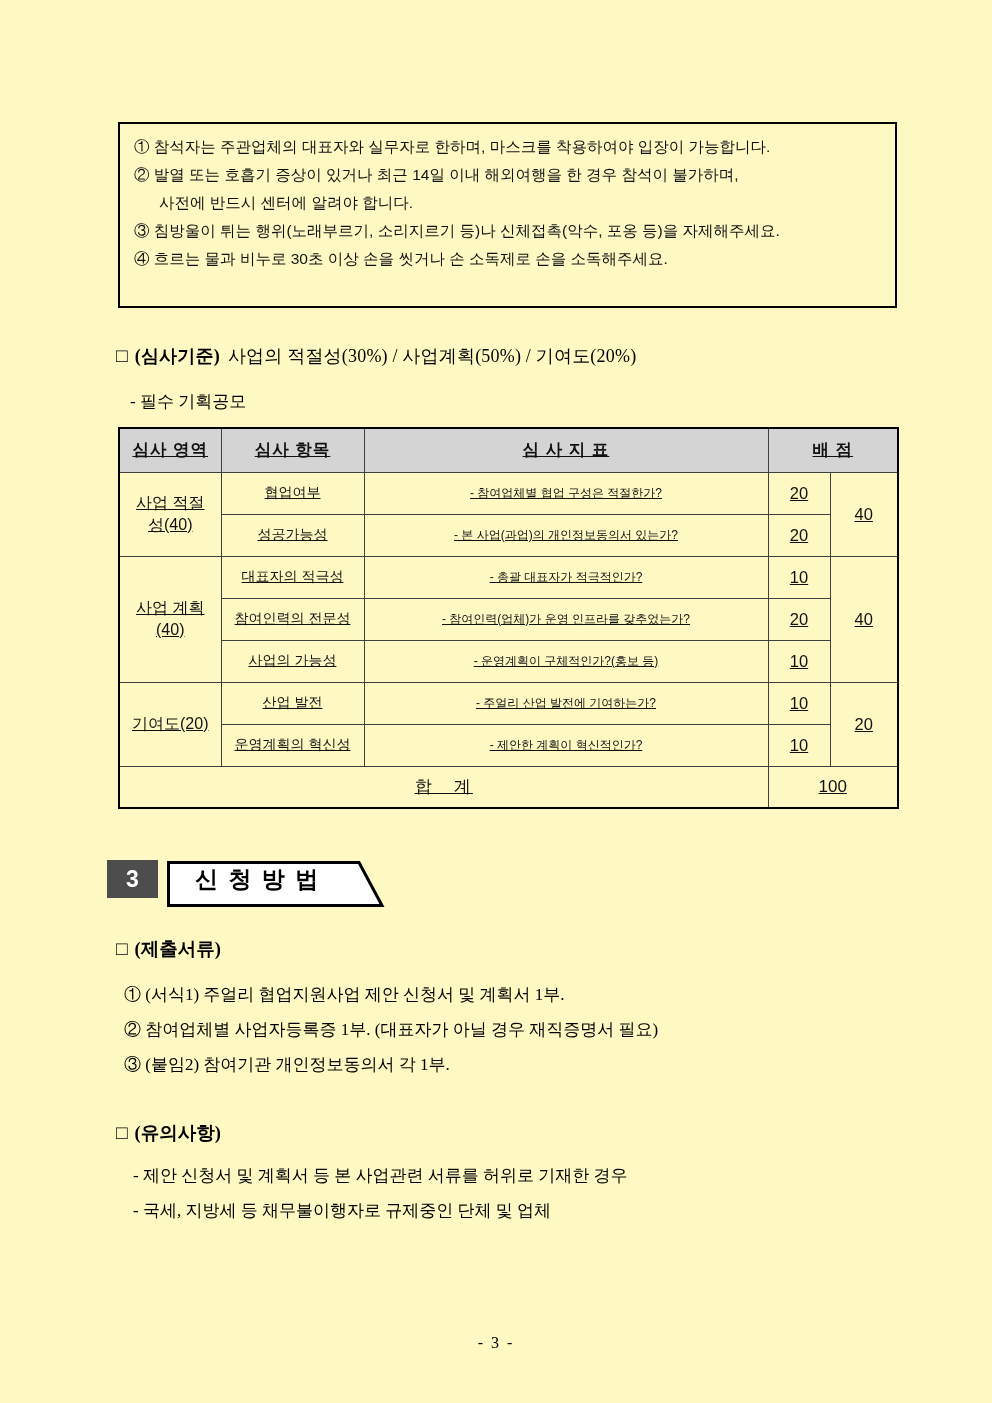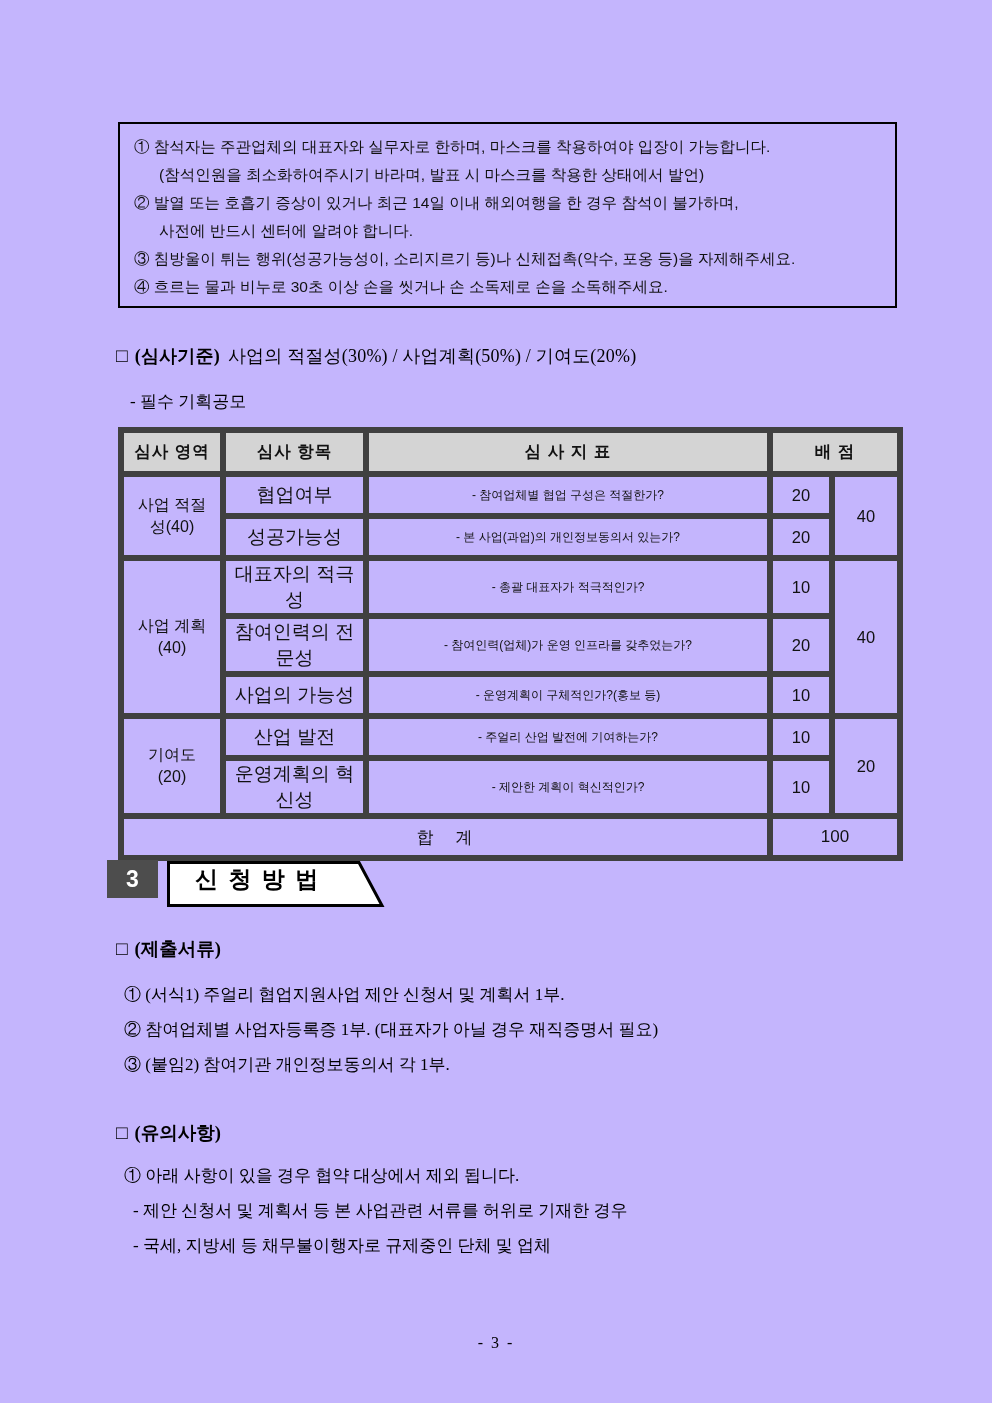--- a/index.html
+++ b/index.html
@@ -1,18 +1,18 @@
 <!DOCTYPE html>
 <html><head>
 <meta charset="utf-8">
 <style>
   * { margin:0; padding:0; box-sizing:border-box; }
   body { background:#fff; }
   .page {
-    position:relative; width:992px; height:1403px; background:#c4b5fd;
+    position:relative; width:992px; height:1403px; background:#fef9c3;
     color:#000; font-family:"Liberation Serif", serif; overflow:hidden;
   }
 
   
   .notice-box {
     position:absolute; left:118px; top:122px; width:779px; height:186px;
     border:2px solid #000; padding:9px 12px 0 14px;
     font-family:"Liberation Sans", sans-serif;
     font-size:15.5px; line-height:28px; color:#111;
   }
@@ -26,29 +26,29 @@
   .criteria-heading .bullet { font-size:19px; margin-right:7px; }
   .criteria-heading .bold { font-weight:bold; margin-right:8px; }
   .criteria-sub { position:absolute; left:130px; top:390px; font-size:17px; }
 
   
   table.criteria {
     position:absolute; left:118px; top:427px; width:779px;
     border-collapse:collapse; table-layout:fixed;
     font-family:"Liberation Sans", sans-serif; font-size:16px; color:#111;
   }
-  table.criteria th, table.criteria td { border:6px solid #404040; }
+  table.criteria th, table.criteria td { border:1px solid #404040;text-decoration:underline; }
   table.criteria { border:2px solid #000; }
   table.criteria thead th {
     background:#d4d4d4; height:44px; font-weight:bold; font-size:16.5px;
     text-align:center; letter-spacing:1px;
   }
   table.criteria td { height:42px; text-align:center; }
   td.area { line-height:22px; padding:0 11px; }
-  td.item { padding:0 8px; font-size:19px; }
+  td.item { padding:0 1px; font-size:14px; }
   td.ind  { text-align:left; font-size:12px; }
   td.score { font-size:16.5px; }
   td.subtotal { font-size:16.5px; }
   tr.total td { height:42px; font-size:17px; }
   td.total-label { white-space:pre; letter-spacing:2px; }
 
   
   .sec-header {
     position:absolute; left:107px; top:860px; display:flex; align-items:center;
     font-family:"Liberation Sans", sans-serif;
@@ -80,24 +80,23 @@
     font-size:16px; letter-spacing:2px;
   }
 </style>
 </head>
 <body>
 
 <div class="page">
 
   <div class="notice-box">
     <div class="notice-line">① 참석자는 주관업체의 대표자와 실무자로 한하며, 마스크를 착용하여야 입장이 가능합니다.</div>
-    <div class="notice-line cont">(참석인원을 최소화하여주시기 바라며, 발표 시 마스크를 착용한 상태에서 발언)</div>
     <div class="notice-line">② 발열 또는 호흡기 증상이 있거나 최근 14일 이내 해외여행을 한 경우 참석이 불가하며,</div>
     <div class="notice-line cont">사전에 반드시 센터에 알려야 합니다.</div>
-    <div class="notice-line">③ 침방울이 튀는 행위(성공가능성이, 소리지르기 등)나 신체접촉(악수, 포옹 등)을 자제해주세요.</div>
+    <div class="notice-line">③ 침방울이 튀는 행위(노래부르기, 소리지르기 등)나 신체접촉(악수, 포옹 등)을 자제해주세요.</div>
     <div class="notice-line">④ 흐르는 물과 비누로 30초 이상 손을 씻거나 손 소독제로 손을 소독해주세요.</div>
   </div>
 
   <div class="criteria-heading">
     <span class="bullet">□</span><span class="bold">(심사기준)</span><span>사업의 적절성(30%) / 사업계획(50%) / 기여도(20%)</span>
   </div>
   <div class="criteria-sub">- 필수 기획공모</div>
 
   <table class="criteria">
     <colgroup>
@@ -180,20 +179,19 @@
   <div class="doc-list">
     <div class="doc-item">① (서식1) 주얼리 협업지원사업 제안 신청서 및 계획서 1부.</div>
     <div class="doc-item">② 참여업체별 사업자등록증 1부. (대표자가 아닐 경우 재직증명서 필요)</div>
     <div class="doc-item">③ (붙임2) 참여기관 개인정보동의서 각 1부.</div>
   </div>
 
   <div class="block-heading notes-heading">
     <span class="bullet">□</span><span>(유의사항)</span>
   </div>
   <div class="note-list">
-    <div class="note-item">① 아래 사항이 있을 경우 협약 대상에서 제외 됩니다.</div>
     <div class="note-item dash">- 제안 신청서 및 계획서 등 본 사업관련 서류를 허위로 기재한 경우</div>
     <div class="note-item dash">- 국세, 지방세 등 채무불이행자로 규제중인 단체 및 업체</div>
   </div>
 
   <div class="page-footer">- 3 -</div>
 
 </div>
 
 </body></html>

